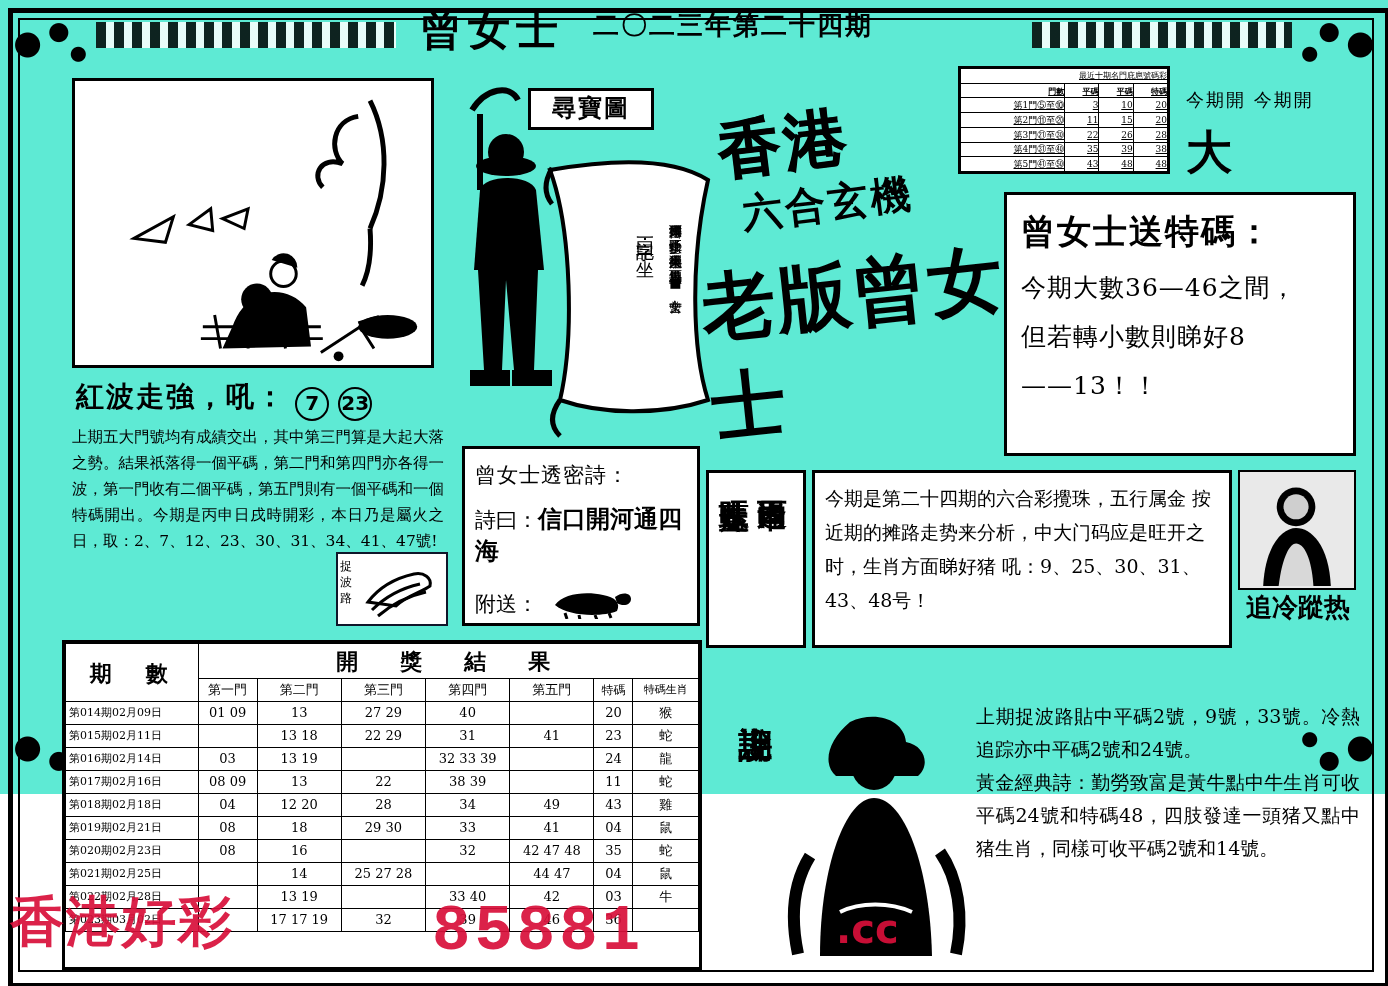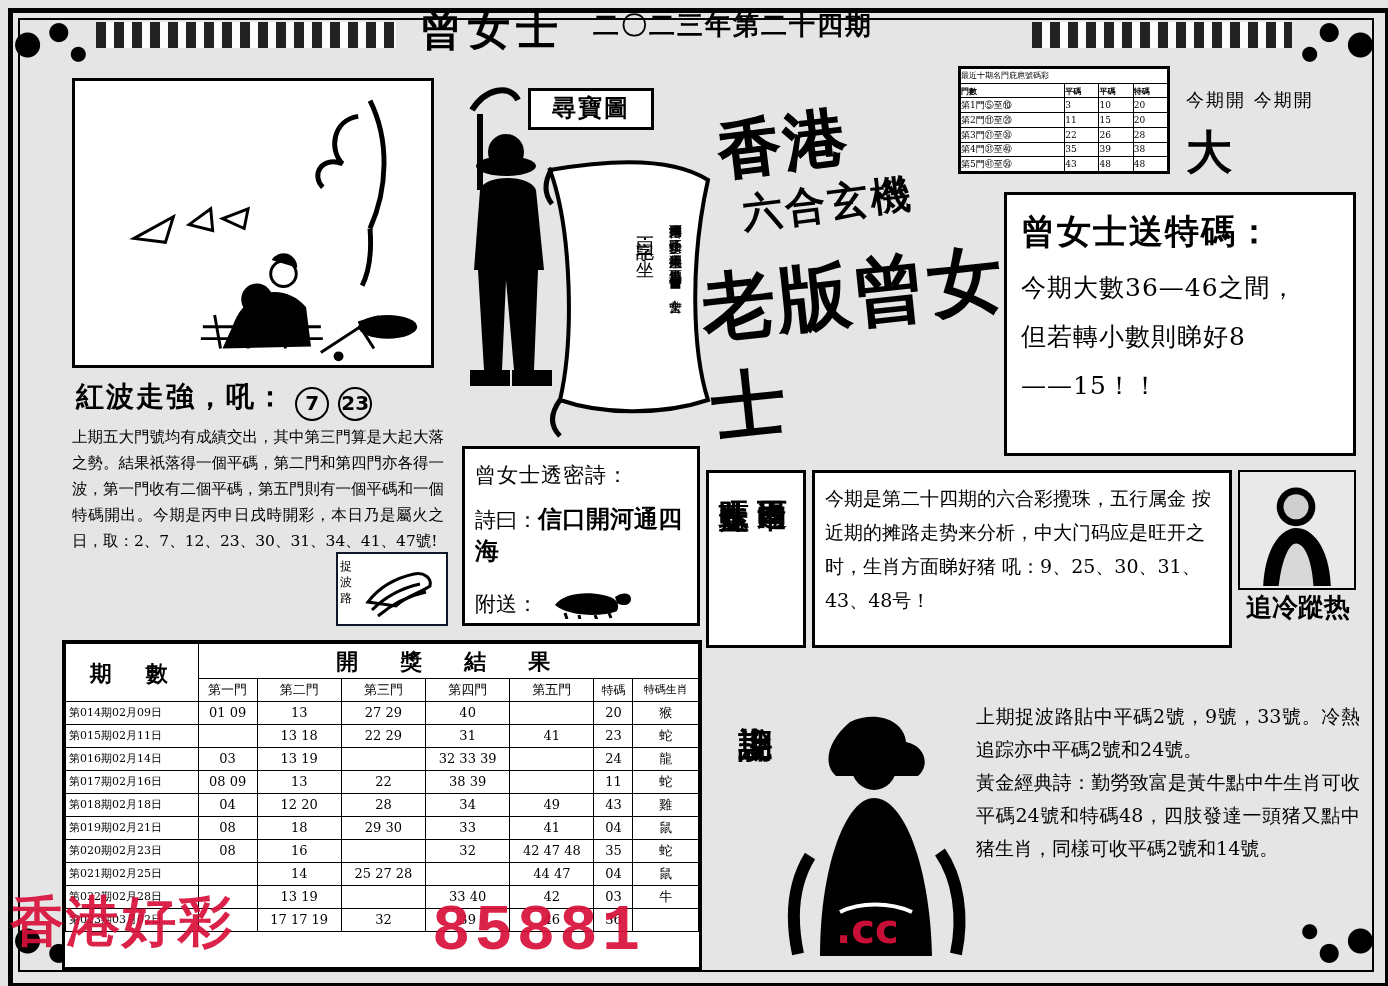--- a/index.html
+++ b/index.html
@@ -1,17 +1,17 @@
 <!DOCTYPE html>
 <html><head>
 <meta charset="utf-8">
 <style>
   html,body{margin:0;padding:0;background:#fff;}
   body{width:1388px;height:986px;font-family:"DejaVu Sans",sans-serif;color:#000;overflow:hidden;}
-  #page{position:relative;width:1388px;height:986px;background:#e5e5e5;}
+  #page{position:relative;width:1388px;height:794px;background:#5eead4;}
 
   
   .frame-outer{position:absolute;left:8px;top:8px;width:1372px;height:970px;border:5px solid #000;}
   .frame-inner{position:absolute;left:18px;top:18px;width:1352px;height:950px;border:2px solid #000;}
   .corner{position:absolute;width:78px;height:62px;background:
      radial-gradient(circle at 20% 50%, #000 12px, transparent 13px),
      radial-gradient(circle at 60% 30%, #000 9px, transparent 10px),
      radial-gradient(circle at 85% 65%, #000 7px, transparent 8px);
   }
   .corner.tl{left:12px;top:14px;}
@@ -62,21 +62,21 @@
   #logo .hk{position:absolute;left:18px;top:6px;font-family:"DejaVu Serif",serif;font-size:62px;font-weight:bold;
      letter-spacing:4px;transform:rotate(-7deg);-webkit-text-stroke:1px #000;}
   #logo .lh{position:absolute;left:42px;top:80px;font-family:"DejaVu Serif",serif;font-size:40px;font-weight:bold;
      letter-spacing:3px;transform:rotate(-7deg);}
   #logo .lb{position:absolute;left:6px;top:148px;font-family:"DejaVu Serif",serif;font-size:74px;font-weight:bold;
      letter-spacing:2px;transform:rotate(-6deg);}
 
   
   #minitable{left:958px;top:66px;width:212px;height:108px;}
   #minitable table{width:100%;height:100%;border-collapse:collapse;font-size:9px;font-family:"DejaVu Serif",serif;}
-  #minitable th,#minitable td{border:1px solid #000;text-align:left;padding:0;line-height:12px;}
+  #minitable th,#minitable td{border:1px solid #000;text-align:right;padding:0;line-height:12px;text-decoration:underline;}
   #minitable .hd{font-size:8px;}
 
   
   #kaibox{position:absolute;left:1186px;top:88px;width:168px;height:96px;}
   #kaibox .lbl{font-family:"DejaVu Serif",serif;font-size:18px;letter-spacing:2px;}
   #kaibox .big{font-family:"DejaVu Serif",serif;font-size:46px;font-weight:bold;margin-top:10px;}
 
   
   #tema{left:1004px;top:192px;width:352px;height:264px;}
   #tema .h{font-family:"DejaVu Serif",serif;font-size:34px;font-weight:bold;letter-spacing:2px;margin:14px 0 0 14px;}
@@ -246,21 +246,21 @@
 
   <div id="kaibox">
     <div class="lbl">今期開 今期開</div>
     <div class="big">大</div>
   </div>
 
   <div class="box" id="tema">
     <div class="h">曾女士送特碼：</div>
     <div class="l">今期大數36—46之間，</div>
     <div class="l">但若轉小數則睇好8</div>
-    <div class="l">——15！！</div>
+    <div class="l">——13！！</div>
   </div>
 
   <div id="redwave">
     <span class="t">紅波走強，吼：</span>
     <span class="num-circle">7</span>
     <span class="num-circle">23</span>
   </div>
   <div id="redtext">上期五大門號均有成績交出，其中第三門算是大起大落之勢。結果祇落得一個平碼，第二門和第四門亦各得一波，第一門收有二個平碼，第五門則有一個平碼和一個特碼開出。今期是丙申日戌時開彩，本日乃是屬火之日，取：2、7、12、23、30、31、34、41、47號!</div>
 
   <div id="jiebolu">

